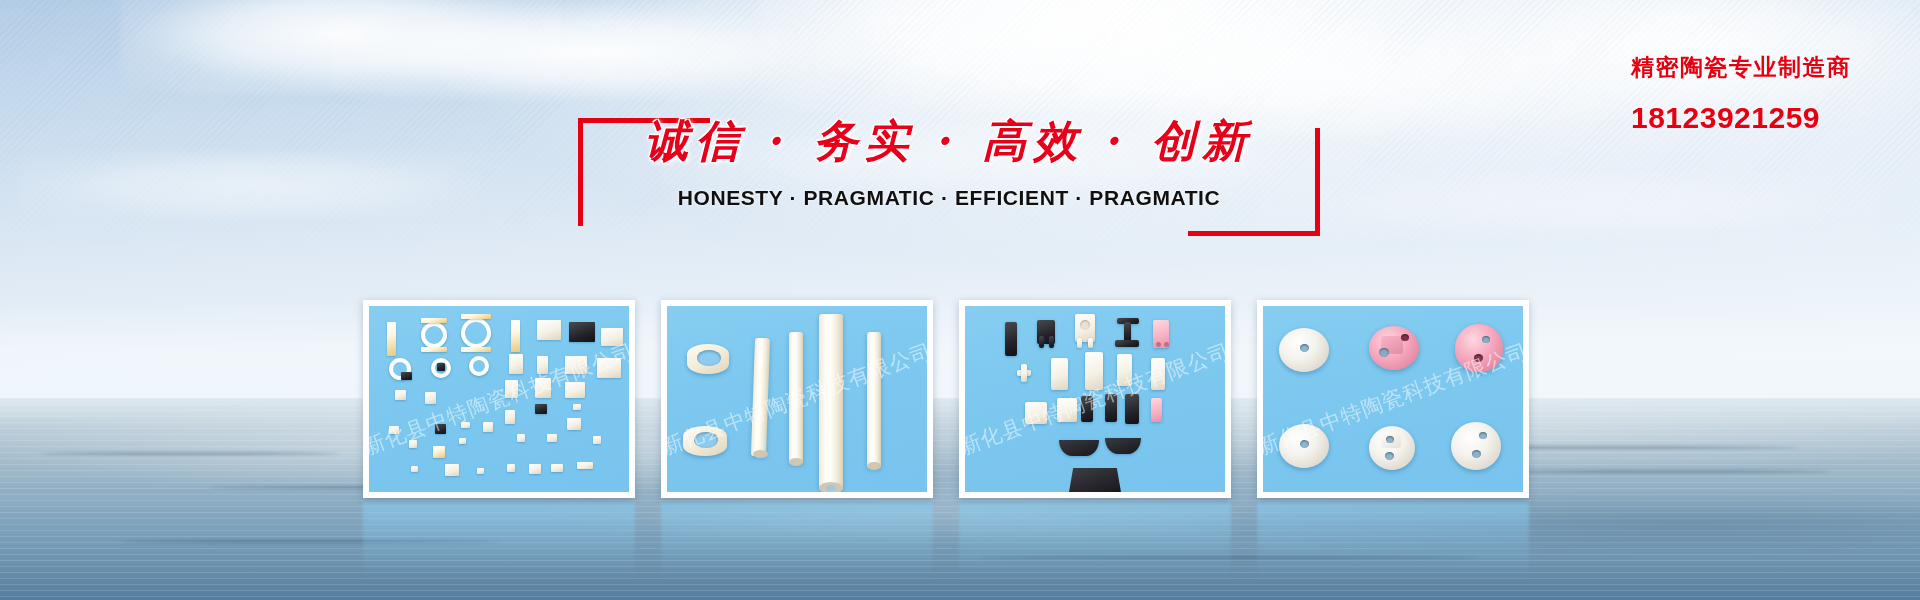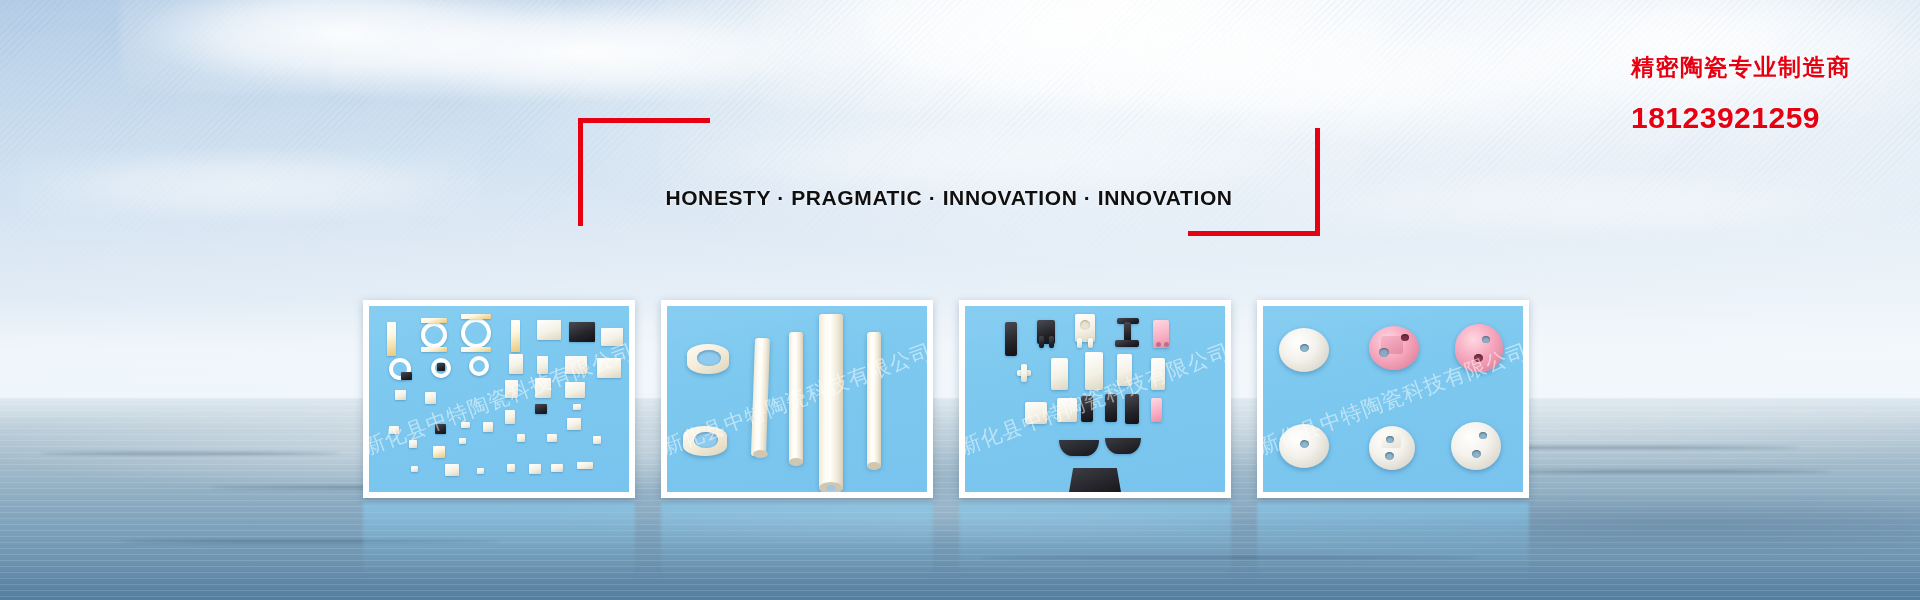--- a/index.html
+++ b/index.html
@@ -342,21 +342,22 @@
   <div class="wave" style="left:40px;  top:452px; width:300px;"></div>
   <div class="wave" style="left:210px; top:486px; width:420px;"></div>
   <div class="wave" style="left:1380px;top:446px; width:420px;"></div>
   <div class="wave" style="left:1500px;top:470px; width:330px;"></div>
   <div class="wave" style="left:980px; top:556px; width:500px;"></div>
   <div class="wave" style="left:120px; top:540px; width:380px;"></div>
 
   <div class="slogan-wrap">
     <div class="bracket-tl"></div>
     <div class="bracket-br"></div>
-    <div class="slogan-en">HONESTY · PRAGMATIC · INNOVATION · INNOVATION</div>
+    <div class="slogan-cn">诚信 · 务实 · 高效 · 创新</div>
+    <div class="slogan-en">HONESTY · PRAGMATIC · EFFICIENT · PRAGMATIC</div>
   </div>
 
   <div class="contact">
     <div class="contact-title">精密陶瓷专业制造商</div>
     <div class="contact-phone">18123921259</div>
   </div>
 
   <div class="reflections">
     <div class="refl"></div>
     <div class="refl"></div>

